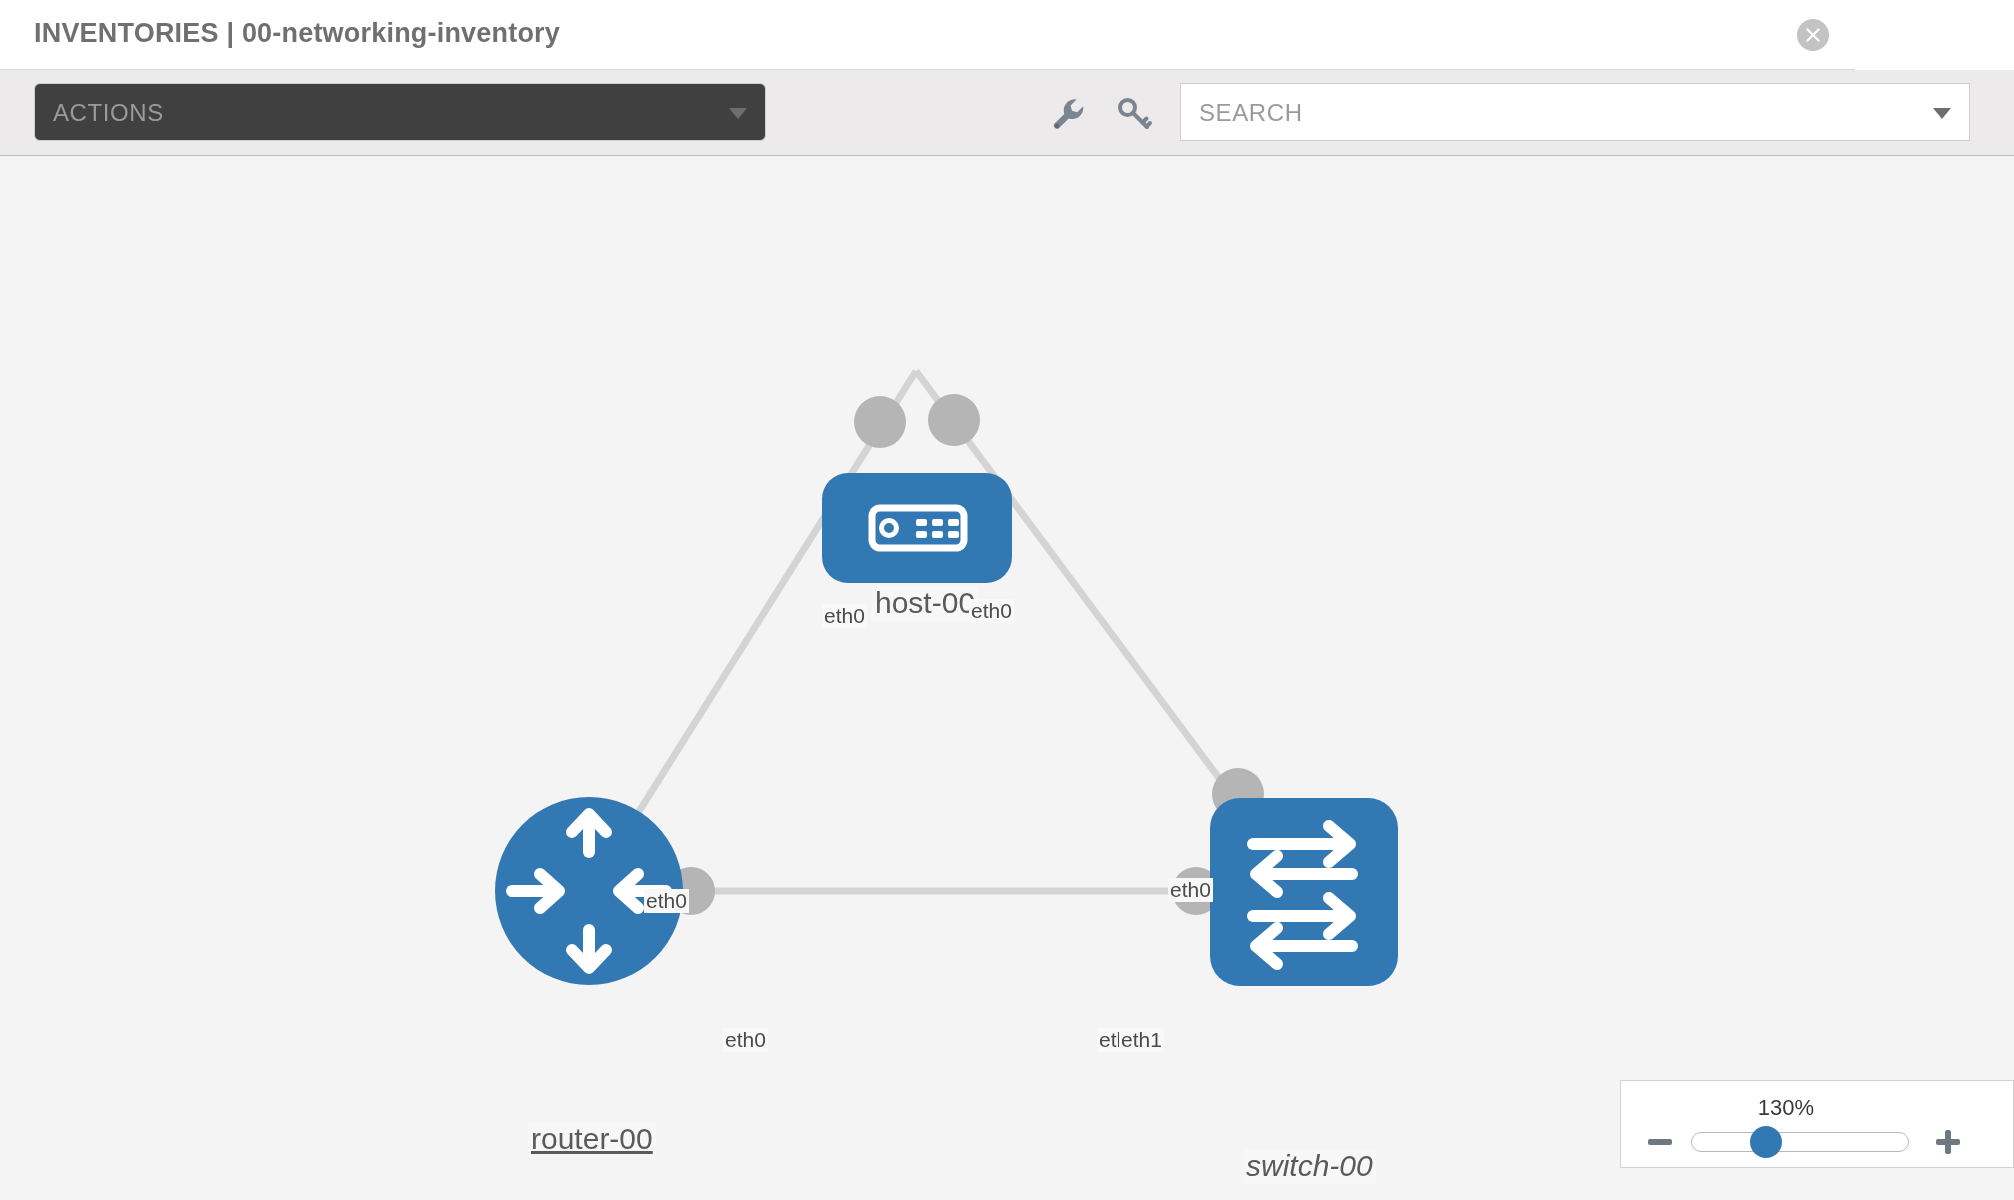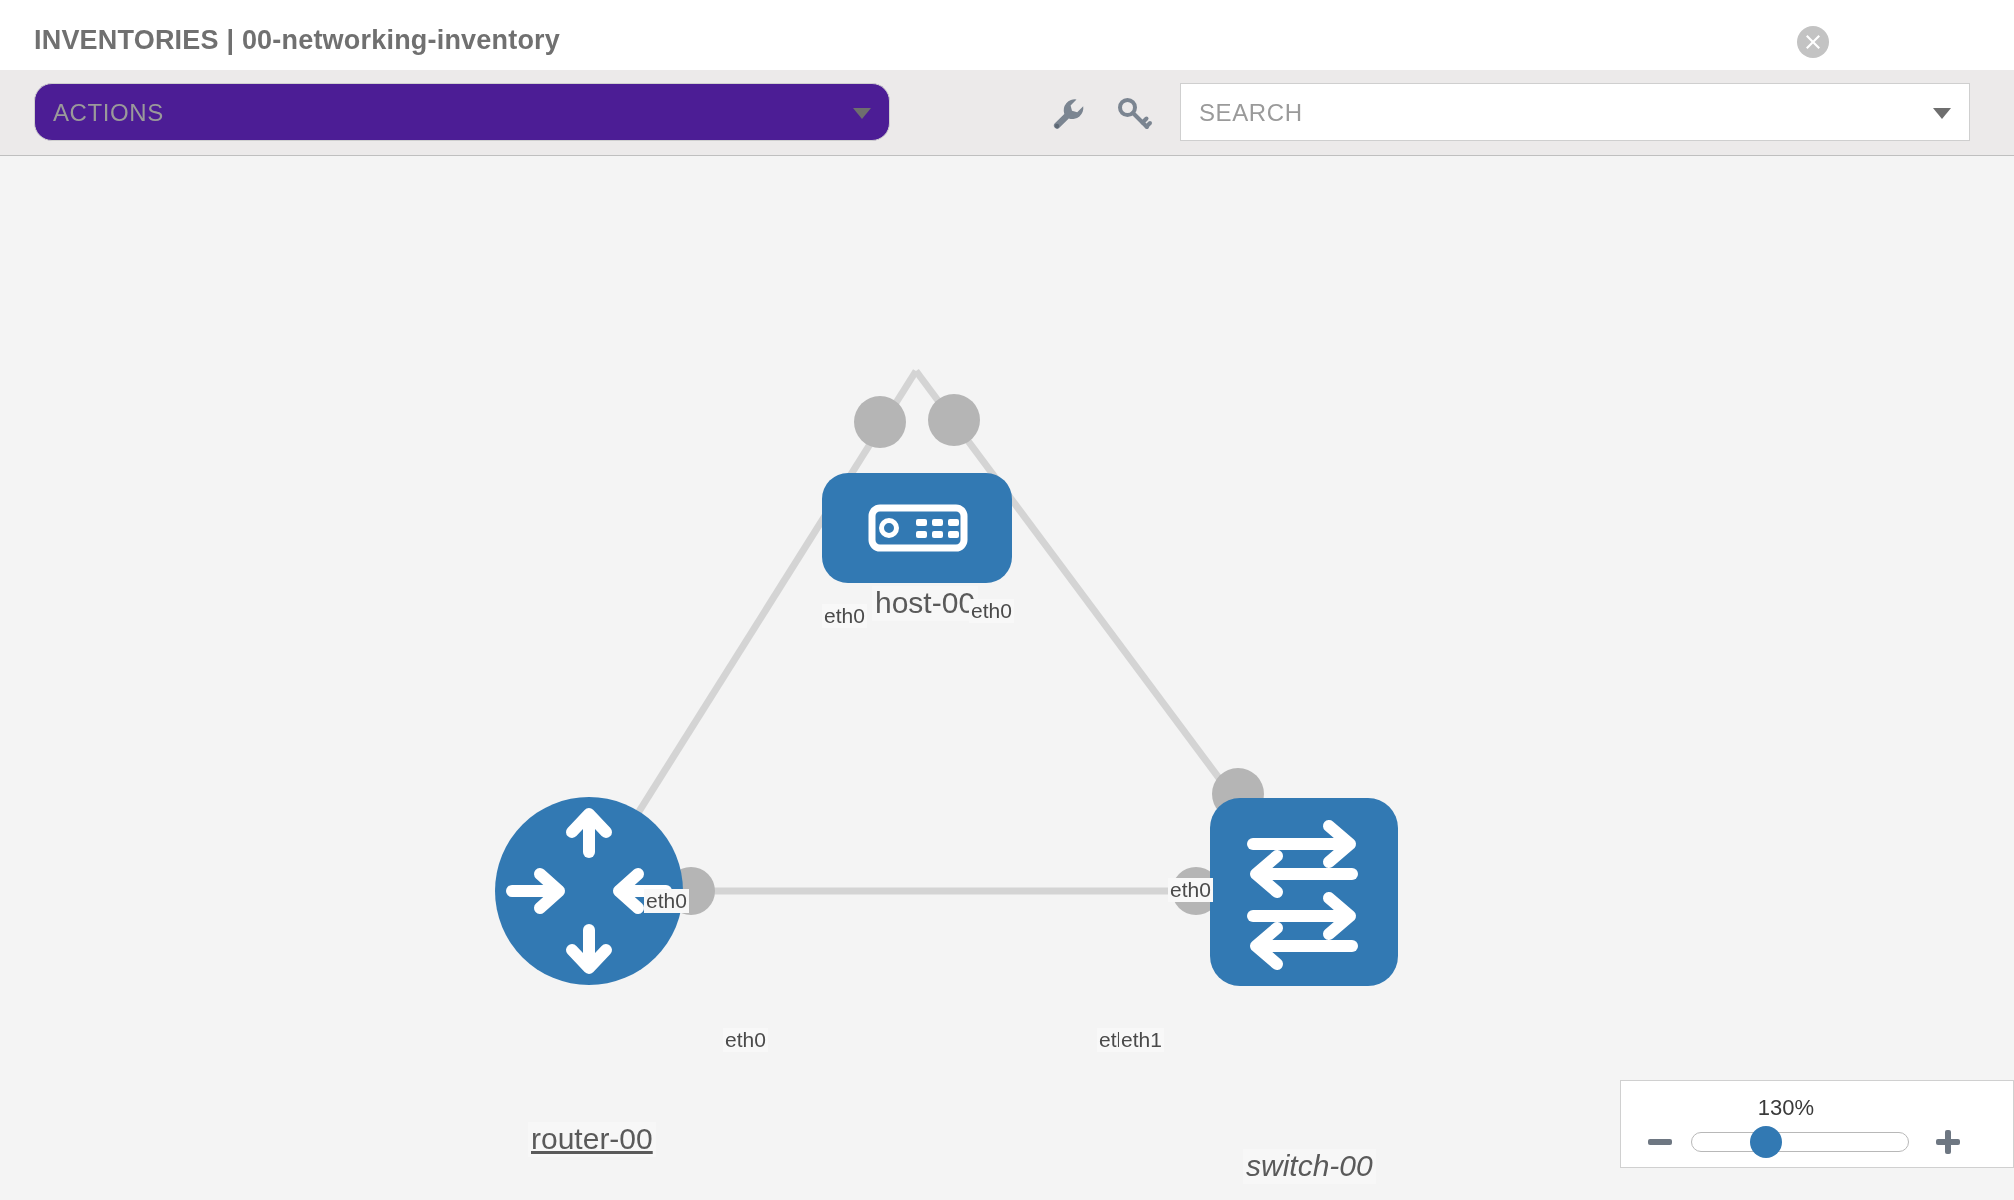--- a/index.html
+++ b/index.html
@@ -11,21 +11,21 @@
     width: 2014px;
     height: 1200px;
     font-family: "Liberation Sans", sans-serif;
     overflow: hidden;
     position: relative;
   }
 
   
   .header {
     position: absolute;
-    left: 0; top: 7px;
+    left: 0; top: 0;
     width: 1855px;
     height: 70px;
     background: #ffffff;
     border-bottom: 1px solid #d7d7d7;
     box-sizing: border-box;
   }
   .header-title {
     position: absolute;
     left: 34px;
     top: 18px;
@@ -54,25 +54,25 @@
     width: 2014px;
     height: 86px;
     background: #eceaea;
     border-bottom: 1px solid #bfbfbf;
     box-sizing: border-box;
   }
   .actions-select {
     position: absolute;
     left: 34px;
     top: 13px;
-    width: 856px;
+    width: 732px;
     height: 58px;
-    background: #4c1d95;
+    background: #404040;
     border: 1px solid #cfcfcf;
-    border-radius: 18px;
+    border-radius: 6px;
     box-sizing: border-box;
   }
   .actions-select .sel-label {
     position: absolute;
     left: 18px;
     top: 15px;
     font-size: 24px;
     color: #9a9a9a;
     letter-spacing: 0.6px;
   }

